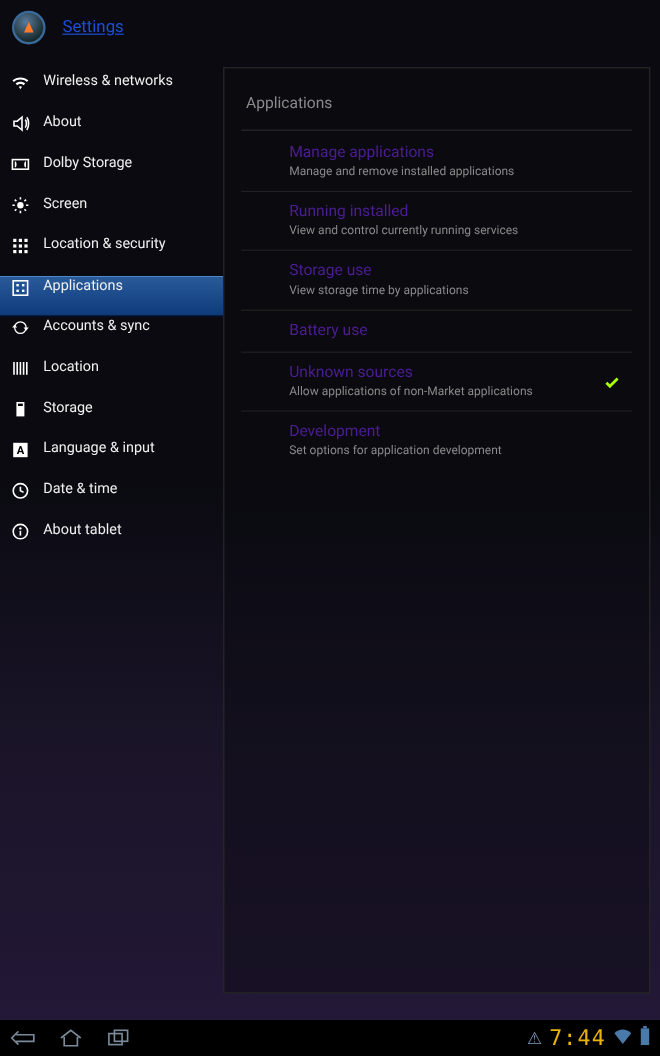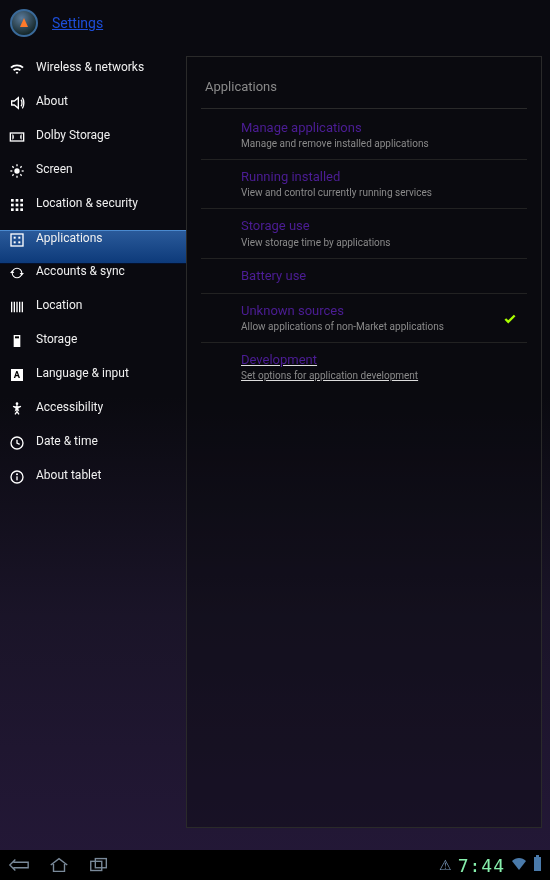--- a/index.html
+++ b/index.html
@@ -84,21 +84,21 @@
     padding: 12px 0 14px 4px;
     border-bottom: 1px solid #2a2a2a;
     margin-bottom: 2px;
   }
   .setting-item {
     padding: 8px 4px 8px 40px;
     border-bottom: 1px solid #222;
     position: relative;
     cursor: pointer;
   }
-  .setting-item:last-child { border-bottom: none; text-decoration: underline; }
+  .setting-item:last-child { border-bottom: none; }
   .setting-title { font-size: 13px; color: #4c1d95; line-height: 1.4; }
   .setting-sub { font-size: 10px; color: #8a8a8a; line-height: 1.4; }
   .checkmark {
     position: absolute;
     right: 10px; top: 50%;
     transform: translateY(-50%);
     width: 14px; height: 14px;
     color: #aaff00;
   }
 
@@ -110,21 +110,21 @@
     background: #000;
     display: flex;
     align-items: center;
     justify-content: space-between;
     padding: 0 8px;
   }
   .nav-buttons { display: flex; gap: 18px; }
   .nav-btn { width: 22px; height: 18px; display:flex; align-items:center; justify-content:center; cursor:pointer; }
   .nav-btn svg { stroke: #6a7a8a; fill: none; }
   .status-right { display: flex; align-items: center; gap: 6px; color: #6a8aaa; }
-  .clock { font-family: monospace; font-size: 18px; letter-spacing: 1px; color: #86efac; }
+  .clock { font-family: monospace; font-size: 18px; letter-spacing: 1px; color: #eab308; }
 </style>
 </head>
 <body>
 
 <div class="header">
   <div class="header-icon"></div>
   <div class="header-title">Settings</div>
 </div>
 
 <div class="main">
@@ -247,30 +247,20 @@
     <div class="sidebar-item">
       <span class="sidebar-icon">
         <svg viewBox="0 0 24 24">
             <rect x="3" y="3" width="18" height="18" fill="#fff"></rect>
             <text x="12" y="17" text-anchor="middle" font-size="14" font-weight="bold" fill="#000">A</text>
           </svg>
       </span>
       <span>Language &amp; input</span>
     </div>
 
-    <div class="sidebar-item">
-      <span class="sidebar-icon">
-        <svg viewBox="0 0 24 24">
-            <path d="M12 2l2 6h6l-5 4 2 7-5-4-5 4 2-7-5-4h6z" fill="#fff" transform="scale(0.7) translate(5 4)"></path>
-            <circle cx="12" cy="4" r="2" fill="#fff"></circle>
-            <path d="M6 8l6 2 6-2M12 10v6m-3 4l3-4 3 4" stroke="#fff" stroke-width="2" fill="none"></path>
-          </svg>
-      </span>
-      <span>Accessibility</span>
-    </div>
 
     <div class="sidebar-item">
       <span class="sidebar-icon">
         <svg viewBox="0 0 24 24">
             <circle cx="12" cy="12" r="9" fill="none" stroke="#fff" stroke-width="2"></circle>
             <path d="M12 7v5l4 2" stroke="#fff" stroke-width="2" fill="none"></path>
           </svg>
       </span>
       <span>Date &amp; time</span>
     </div>

